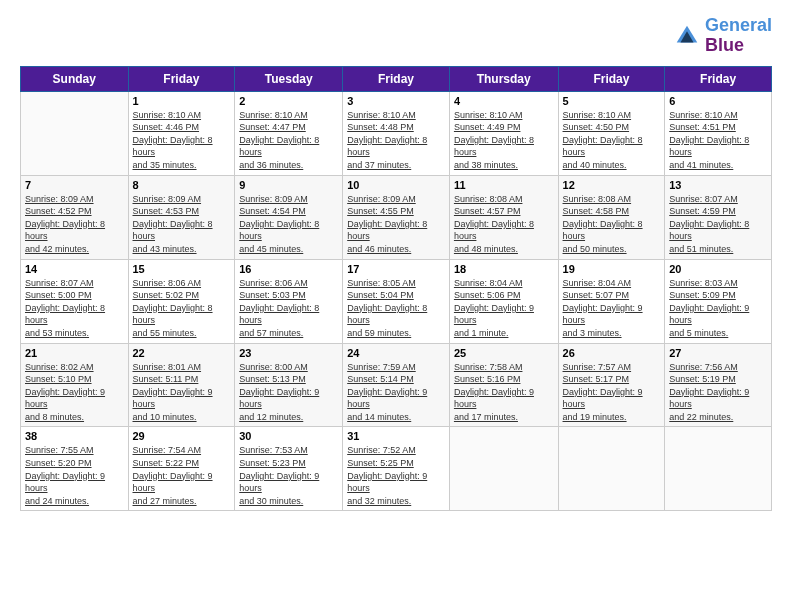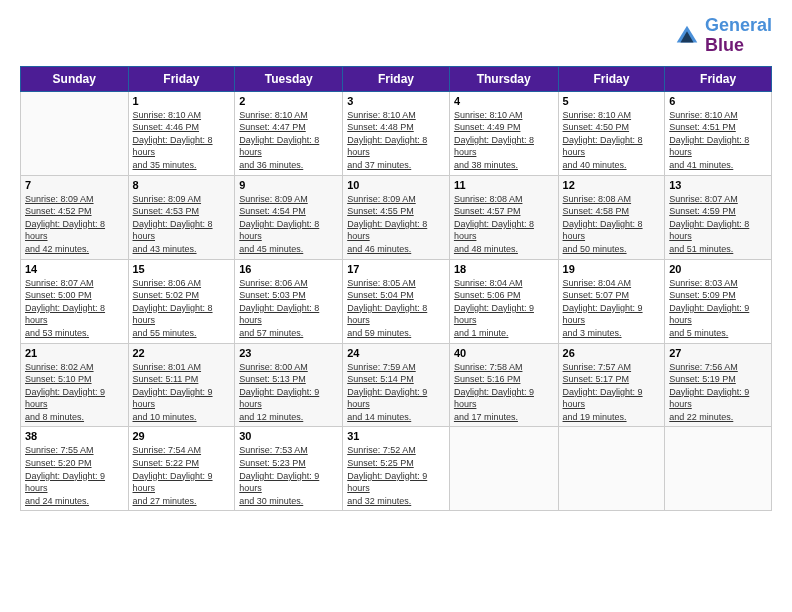--- a/index.html
+++ b/index.html
@@ -224,21 +224,21 @@
           </td>
           <td>
             <span class="day-number">23</span>
             <div class="day-info">Sunrise: 8:00 AM<br>Sunset: 5:13 PM<br>Daylight: Daylight: 9 hours<br>and 12 minutes.</div>
           </td>
           <td>
             <span class="day-number">24</span>
             <div class="day-info">Sunrise: 7:59 AM<br>Sunset: 5:14 PM<br>Daylight: Daylight: 9 hours<br>and 14 minutes.</div>
           </td>
           <td>
-            <span class="day-number">40</span>
+            <span class="day-number">25</span>
             <div class="day-info">Sunrise: 7:58 AM<br>Sunset: 5:16 PM<br>Daylight: Daylight: 9 hours<br>and 17 minutes.</div>
           </td>
           <td>
             <span class="day-number">26</span>
             <div class="day-info">Sunrise: 7:57 AM<br>Sunset: 5:17 PM<br>Daylight: Daylight: 9 hours<br>and 19 minutes.</div>
           </td>
           <td>
             <span class="day-number">27</span>
             <div class="day-info">Sunrise: 7:56 AM<br>Sunset: 5:19 PM<br>Daylight: Daylight: 9 hours<br>and 22 minutes.</div>
           </td>

